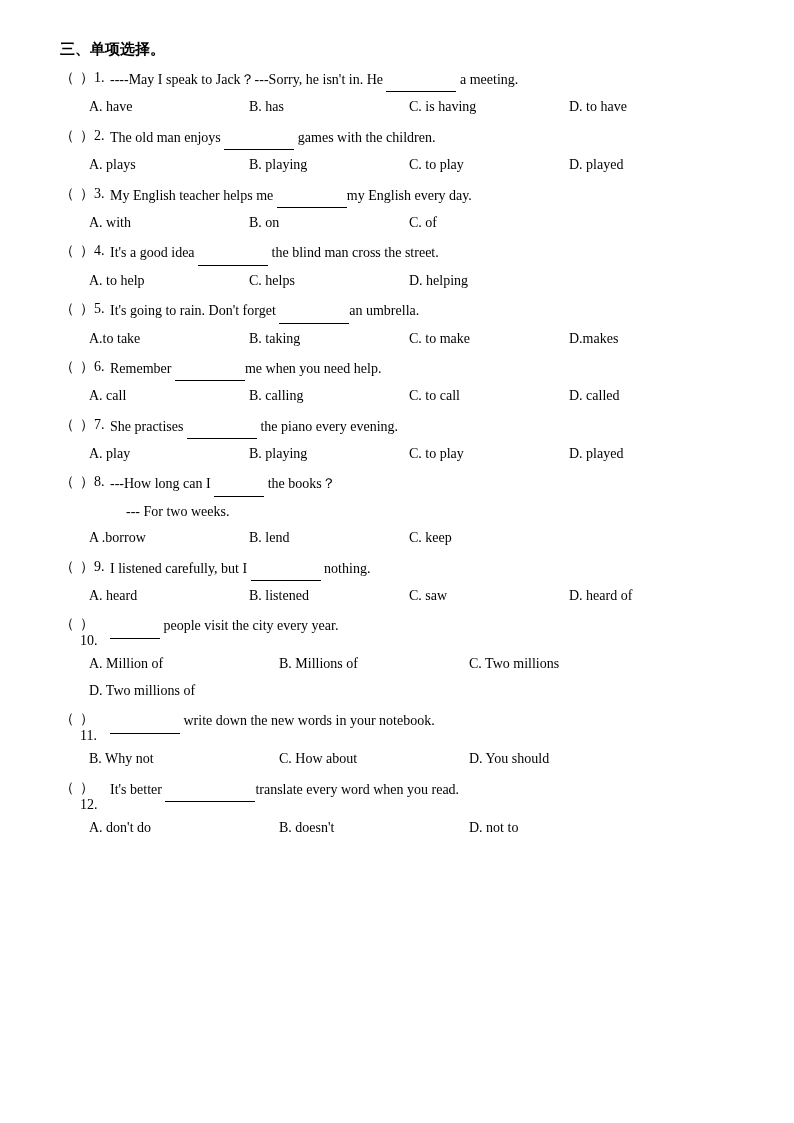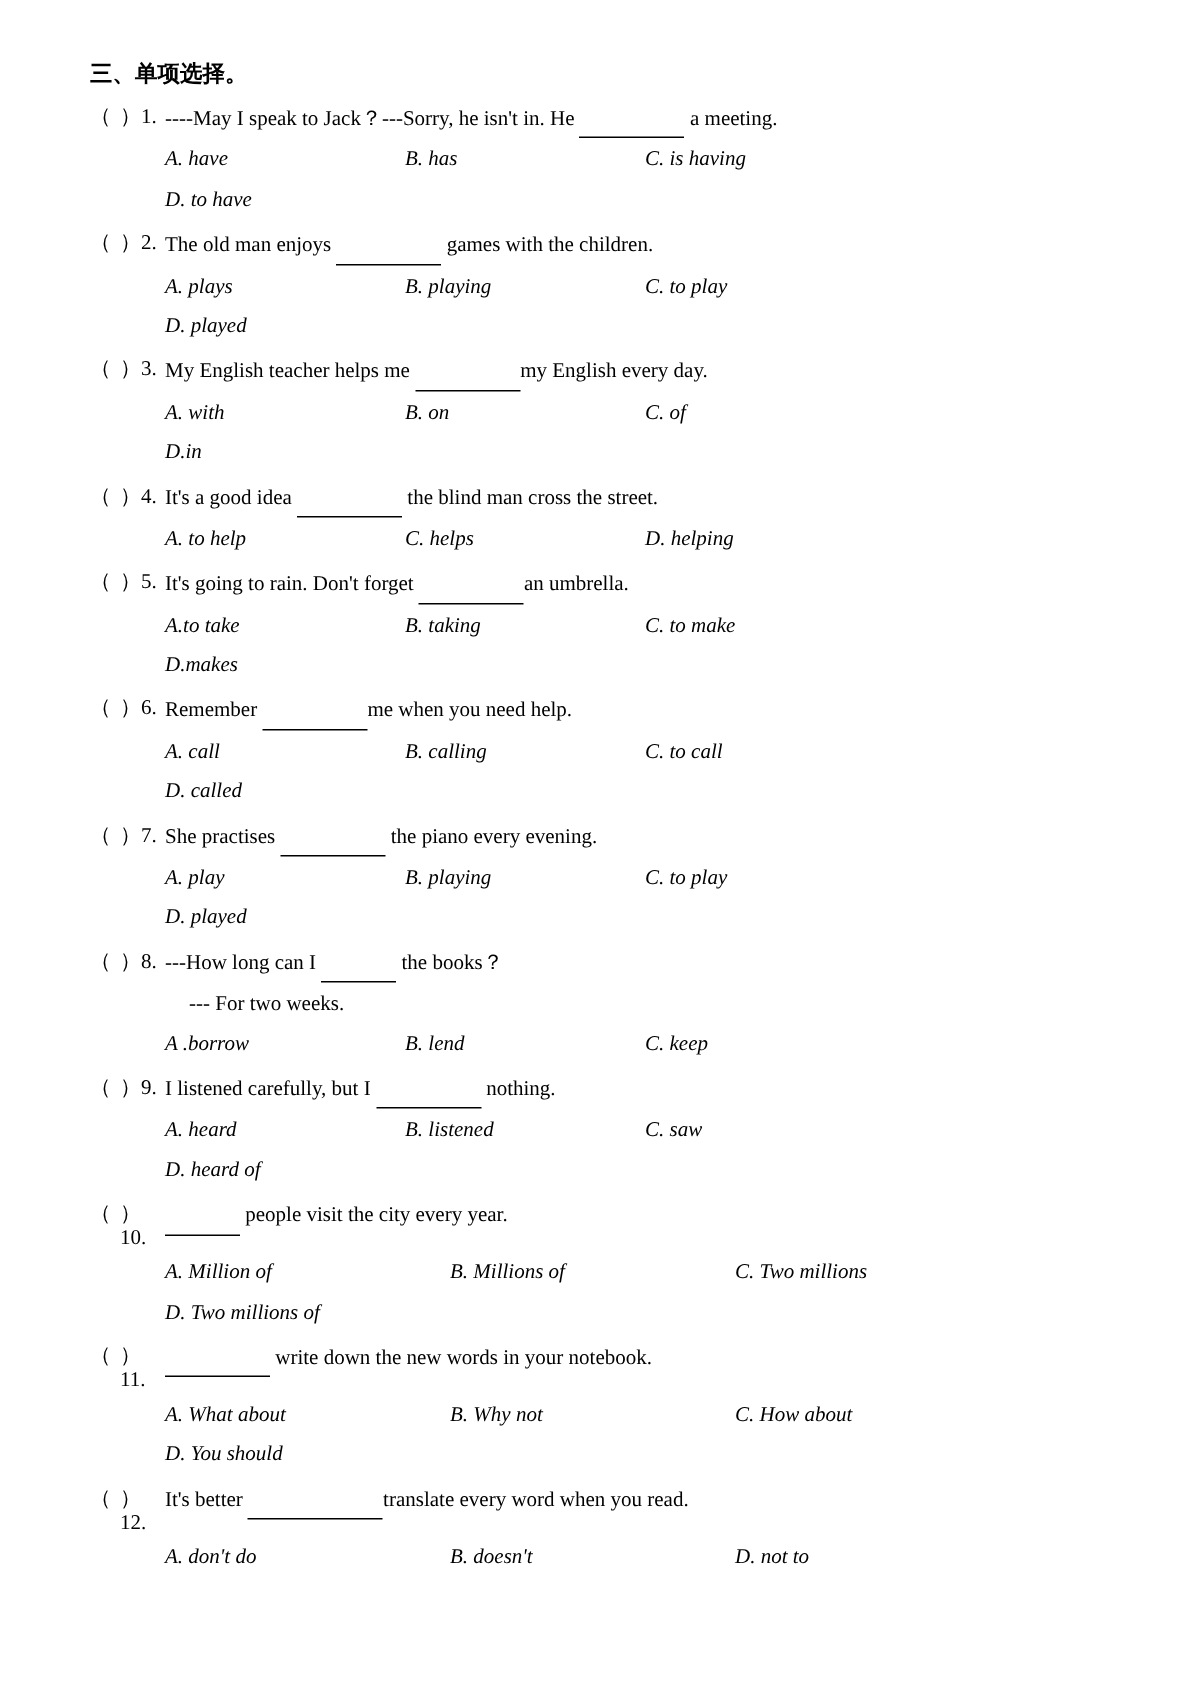--- a/index.html
+++ b/index.html
@@ -33,25 +33,24 @@
     .q-num {
       width: 30px;
       flex-shrink: 0;
     }
     .q-text {
       flex: 1;
       line-height: 1.6;
     }
     .options-row {
       display: flex;
-      margin-left: 50px;
+      margin-left: 29px;
       margin-bottom: 8px;
       flex-wrap: wrap;
       gap: 4px 0;
-      font-style: italic;
     }
     .option {
       min-width: 160px;
       line-height: 1.6;
     }
     .option-wide {
       min-width: 190px;
     }
     .blank {
       display: inline-block;
@@ -101,21 +100,20 @@
 
 <div class="question-row">
   <span class="paren">（</span>
   <span class="q-num">）3.</span>
   <span class="q-text">My English teacher helps me <span class="blank">&nbsp;&nbsp;&nbsp;&nbsp;&nbsp;&nbsp;&nbsp;&nbsp;</span>my English every day.</span>
 </div>
 <div class="options-row">
   <span class="option">A. with</span>
   <span class="option">B. on</span>
   <span class="option">C. of</span>
-  <span class="option">D.in</span>
 </div>
 
 <div class="question-row">
   <span class="paren">（</span>
   <span class="q-num">）4.</span>
   <span class="q-text">It's a good idea <span class="blank">&nbsp;&nbsp;&nbsp;&nbsp;&nbsp;&nbsp;&nbsp;&nbsp;&nbsp;&nbsp;</span> the blind man cross the street.</span>
 </div>
 <div class="options-row">
   <span class="option">A. to help</span>
   <span class="option">C. helps</span>
@@ -193,21 +191,20 @@
   <span class="option option-wide">C. Two millions</span>
   <span class="option option-wide">D. Two millions of</span>
 </div>
 
 <div class="question-row">
   <span class="paren">（</span>
   <span class="q-num">）11.</span>
   <span class="q-text"><span class="blank">&nbsp;&nbsp;&nbsp;&nbsp;&nbsp;&nbsp;&nbsp;&nbsp;&nbsp;&nbsp;</span> write down the new words in your notebook.</span>
 </div>
 <div class="options-row">
-  <span class="option option-wide">A. What about</span>
   <span class="option option-wide">B. Why not</span>
   <span class="option option-wide">C. How about</span>
   <span class="option option-wide">D. You should</span>
 </div>
 
 <div class="question-row">
   <span class="paren">（</span>
   <span class="q-num">）12.</span>
   <span class="q-text">It's better <span class="blank blank-long">&nbsp;&nbsp;&nbsp;&nbsp;&nbsp;&nbsp;&nbsp;&nbsp;&nbsp;&nbsp;&nbsp;</span>translate every word when you read.</span>
 </div>

